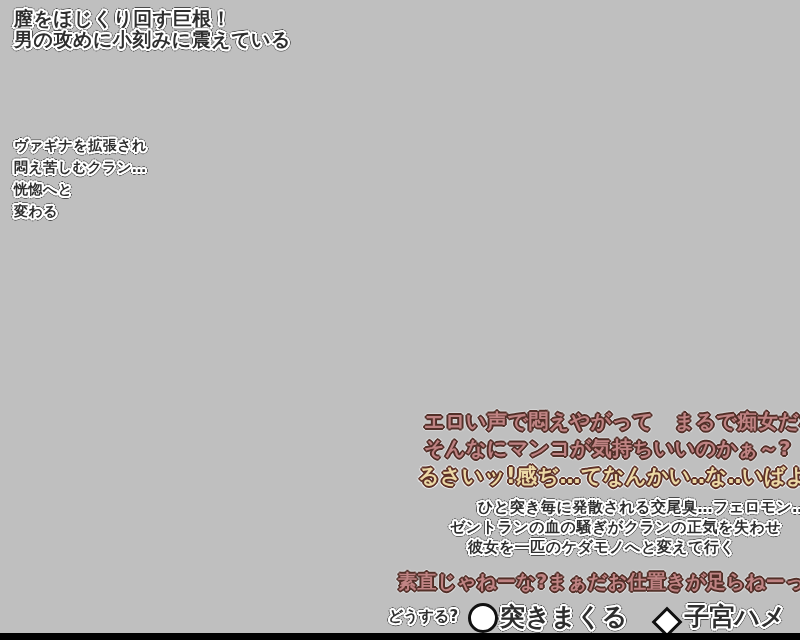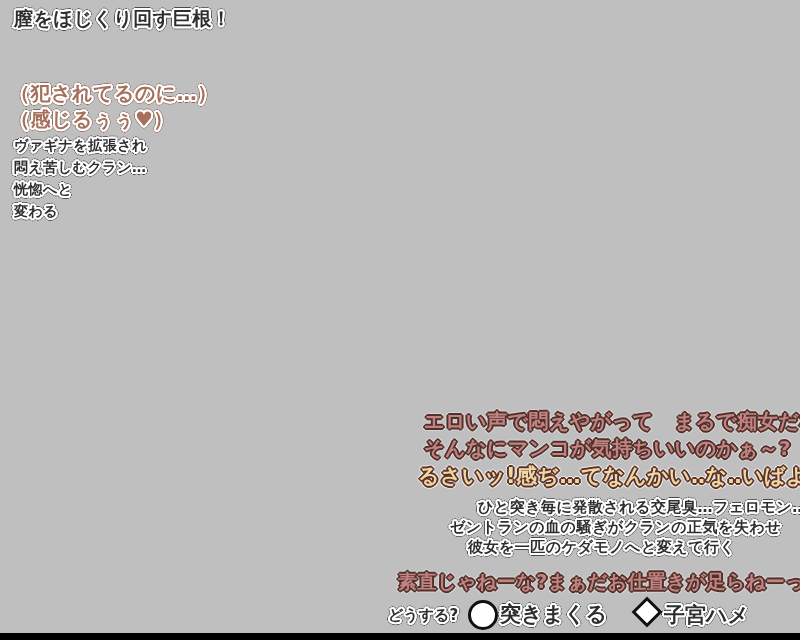--- a/index.html
+++ b/index.html
@@ -74,22 +74,22 @@
   .choice-row {
     position: absolute;
     left: 388px; top: 600px;
     display: flex;
     align-items: center;
     white-space: nowrap;
   }
   .choice-prompt { font-size: 15px; margin-right: 10px; }
   .choice-option {
     display: flex;
-    align-items: flex-start;
-    font-size: 21px;
+    align-items: flex-end;
+    font-size: 25px;
     margin-right: 26px;
     cursor: pointer;
   }
   .icon-circle {
     display: inline-block;
     width: 24px; height: 24px;
     background: #fff;
     border: 3px solid #101010;
     border-radius: 50%;
     margin-right: 2px;
@@ -105,26 +105,23 @@
     box-sizing: content-box;
   }
 </style>
 </head>
 <body>
 
 <div class="screen">
 
   <div class="block t-dark narration-top">
     <div>膣をほじくり回す巨根！</div>
+    <div>男の攻めに小刻みに震えている</div>
   </div>
 
-  <div class="block t-brown inner-thought">
-    <div>（犯されてるのに…）</div>
-    <div>（感じるぅぅ♥）</div>
-  </div>
 
   <div class="block t-dark narration-left">
     <div>ヴァギナを拡張され</div>
     <div>悶え苦しむクラン…</div>
     <div>恍惚へと</div>
     <div>変わる</div>
   </div>
 
   <div class="block t-pink dialogue-right1">
     <div>エロい声で悶えやがって　まるで痴女だな　おい?</div>

